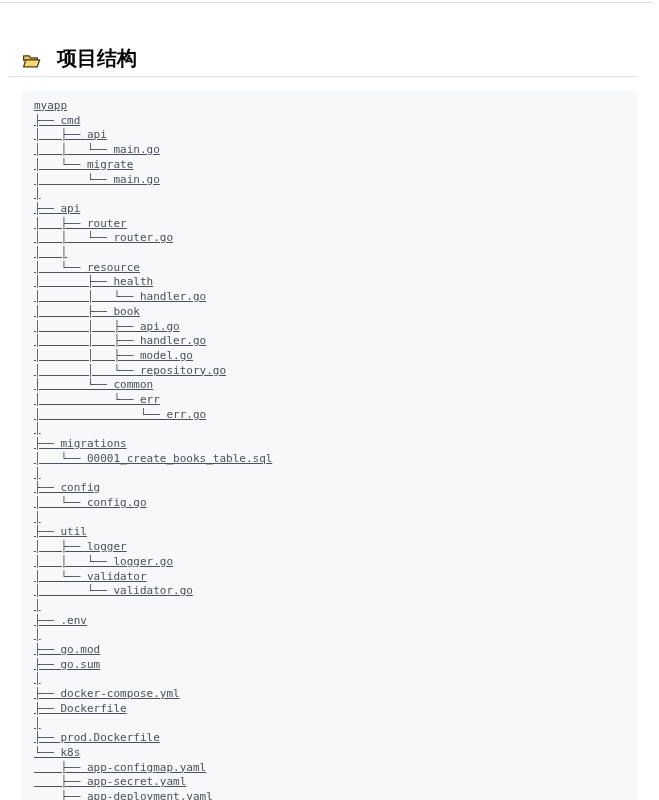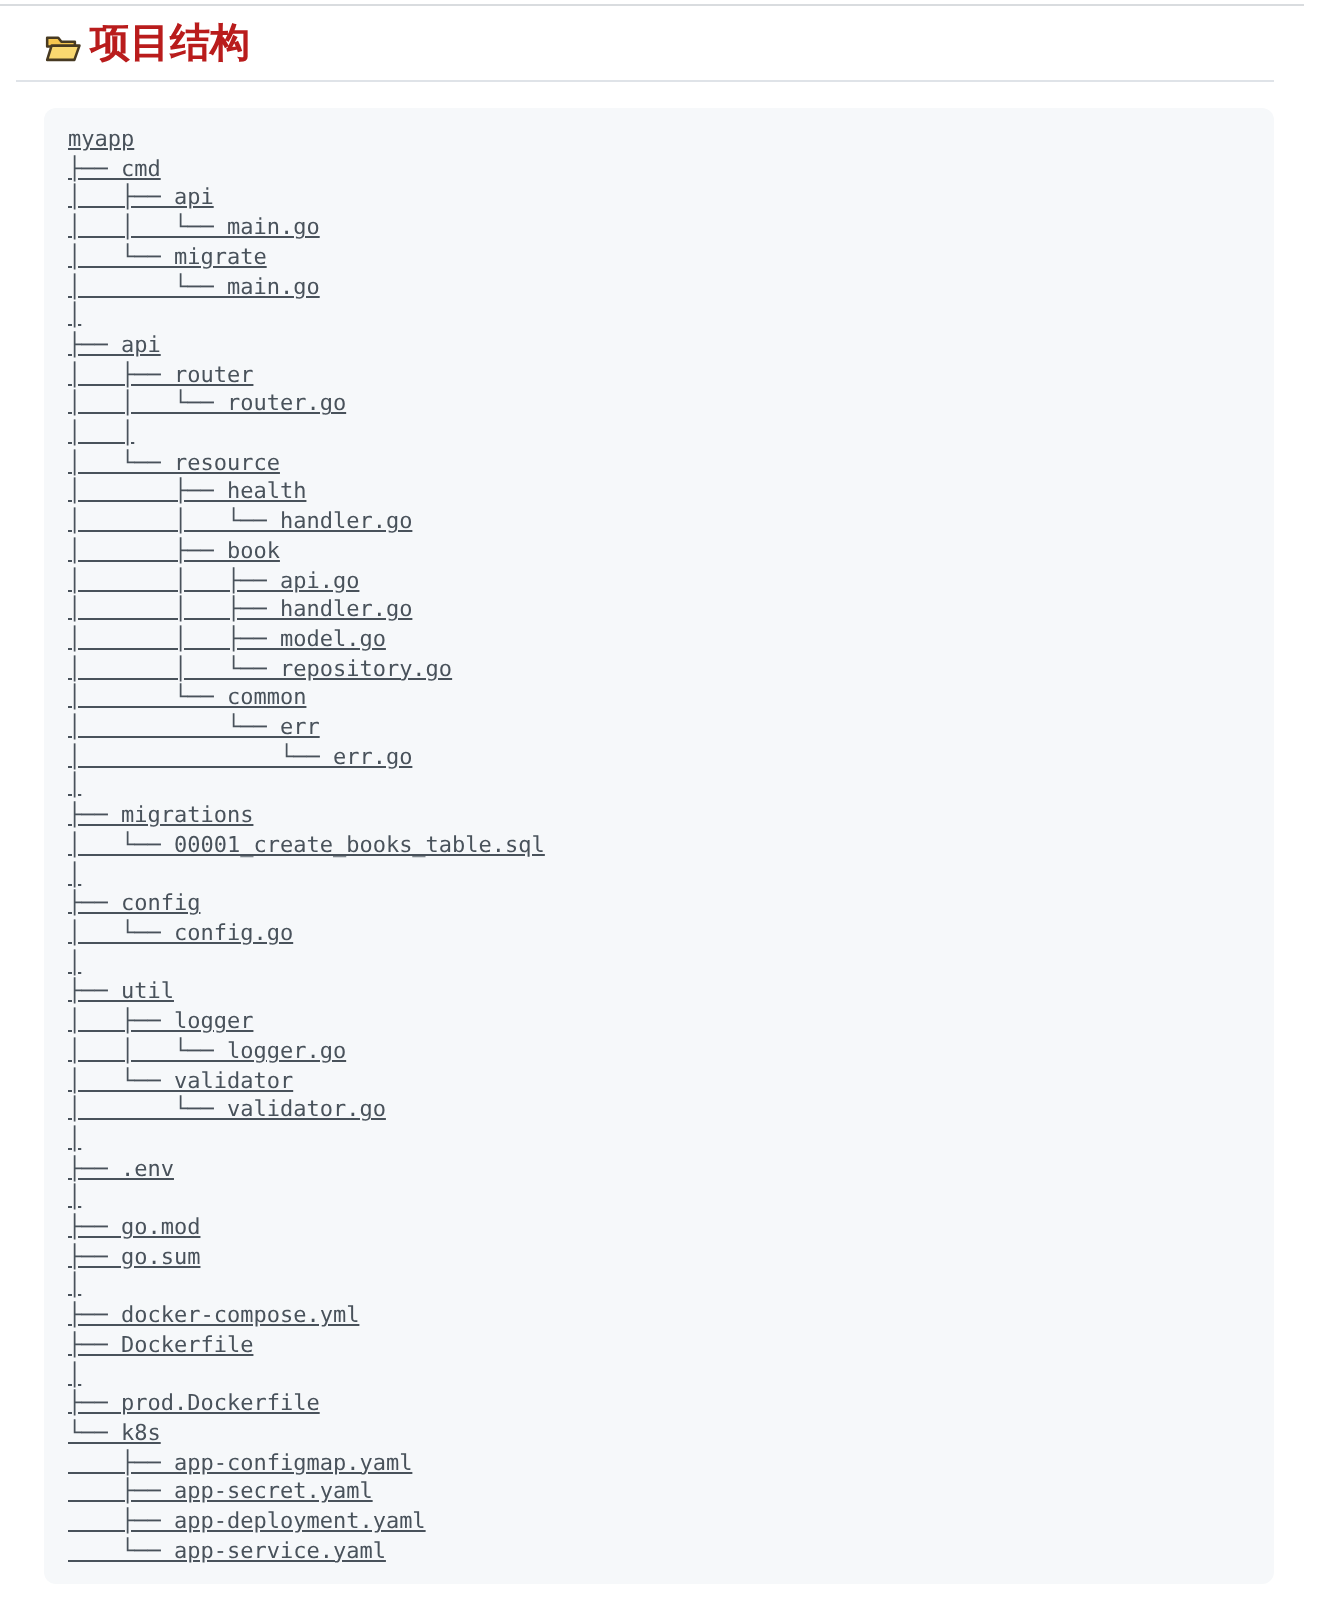--- a/index.html
+++ b/index.html
@@ -17,29 +17,30 @@
   }
   .content {
     position: absolute;
     top: 10px; left: 0;
     width: 659px;
     padding: 0 22px;
   }
   .page-title {
     display: flex;
     align-items: center;
-    gap: 4px;
+    gap: 16px;
     margin-left: -14px;       
     padding-left: 14px;
     font-size: 20px;
     line-height: 24px;
     font-weight: 700;
-    color: #b91c1c;
+    color: #000000;
     padding-bottom: 6px;
     border-bottom: 1px solid #dfe3e8;
+    margin-top: 36px;
   }
   .folder-icon { display: inline-block; width: 19px; height: 16px; flex: 0 0 auto; }
   .code-block {
     margin-top: 13px;
     width: 615px;
     height: 738px;
     background: #f6f8fa;
     border-radius: 6px;
     padding: 9px 12px;
     overflow: hidden;

